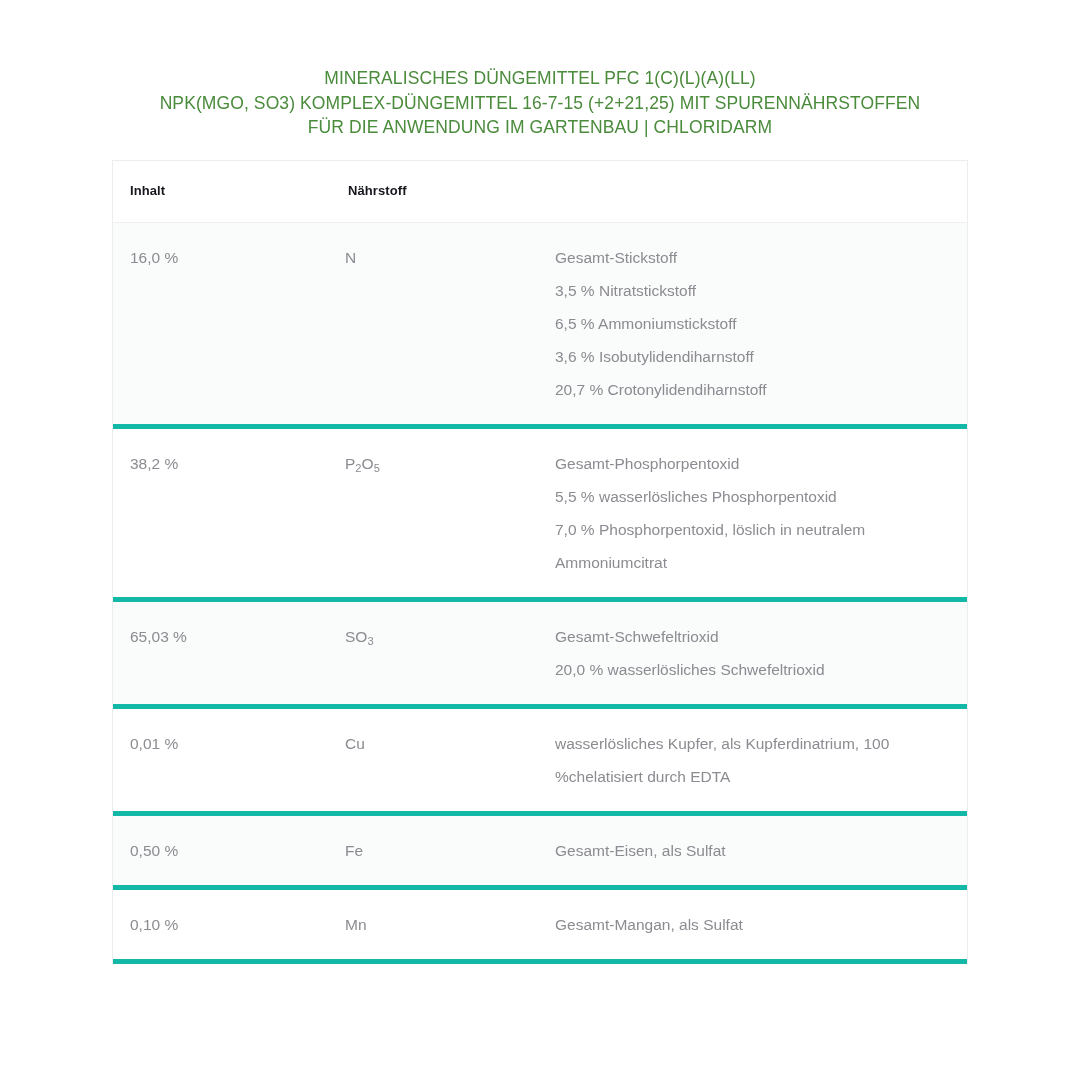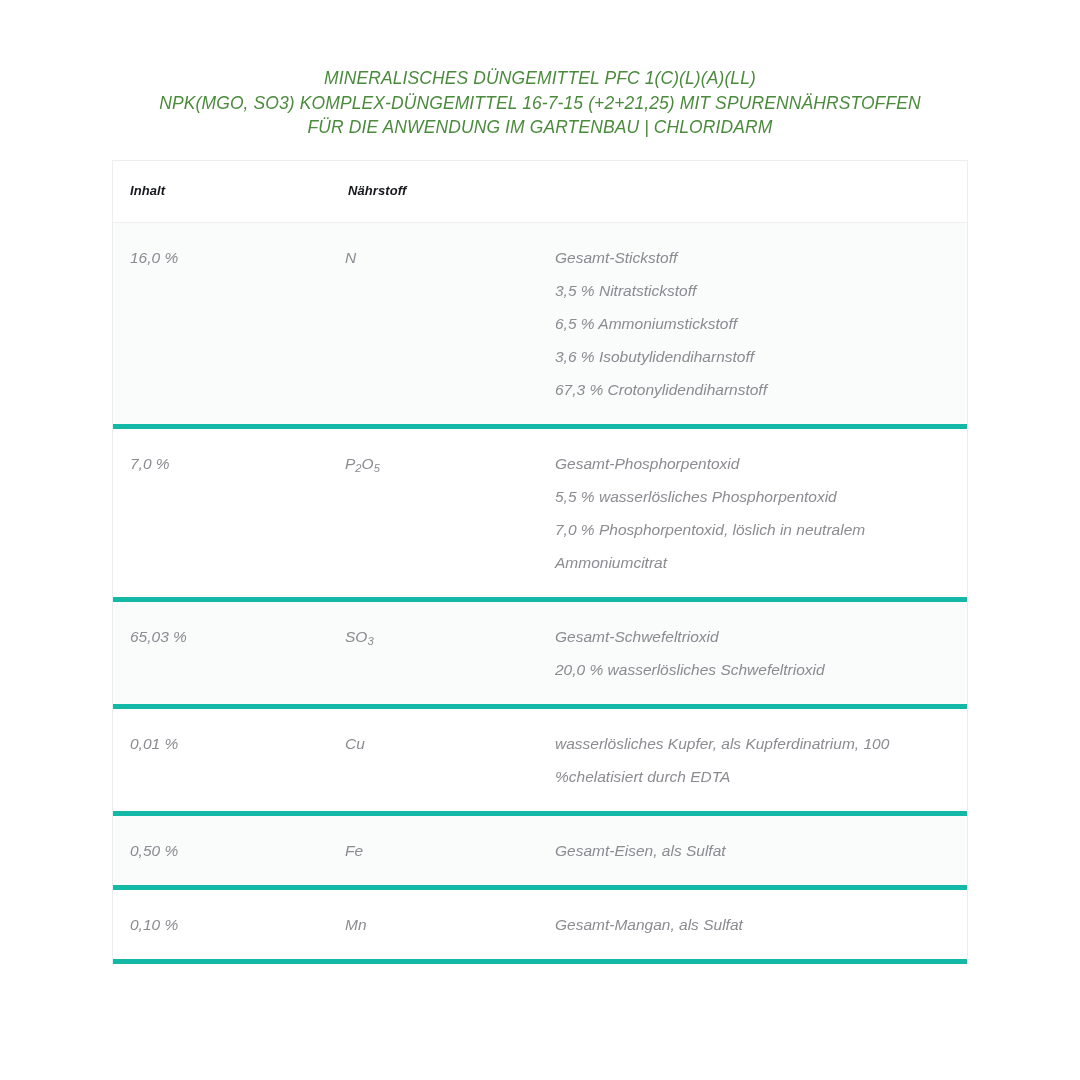--- a/index.html
+++ b/index.html
@@ -14,21 +14,20 @@
     overflow: hidden;
     font-family: "Liberation Sans", sans-serif;
     -webkit-font-smoothing: antialiased;
   }
 
   .page {
     position: relative;
     width: 1080px;
     height: 1024px;
     box-sizing: border-box;
-    font-style: italic;
   }
 
   
   .product-title {
     margin: 0;
     padding: 66px 70px 0 70px;
     text-align: center;
     color: #4a8b3c;
     font-size: 17.5px;
     font-weight: 400;
@@ -134,25 +133,25 @@
       </thead>
       <tbody id="table-body">
           <tr class="stripe">
             <td class="c-amount">16,0 %</td>
             <td class="c-nutrient">N</td>
             <td class="c-desc">
               <span class="desc-line">Gesamt-Stickstoff</span>
               <span class="desc-line">3,5 % Nitratstickstoff</span>
               <span class="desc-line">6,5 % Ammoniumstickstoff</span>
               <span class="desc-line">3,6 % Isobutylidendiharnstoff</span>
-              <span class="desc-line">67,3 % Crotonylidendiharnstoff</span>
+              <span class="desc-line">20,7 % Crotonylidendiharnstoff</span>
             </td>
           </tr>
           <tr class="plain">
-            <td class="c-amount">7,0 %</td>
+            <td class="c-amount">38,2 %</td>
             <td class="c-nutrient">P<sub>2</sub>O<sub>5</sub></td>
             <td class="c-desc">
               <span class="desc-line">Gesamt-Phosphorpentoxid</span>
               <span class="desc-line">5,5 % wasserlösliches Phosphorpentoxid</span>
               <span class="desc-line">7,0 % Phosphorpentoxid, löslich in neutralem Ammoniumcitrat</span>
             </td>
           </tr>
           <tr class="stripe">
             <td class="c-amount">65,03 %</td>
             <td class="c-nutrient">SO<sub>3</sub></td>

